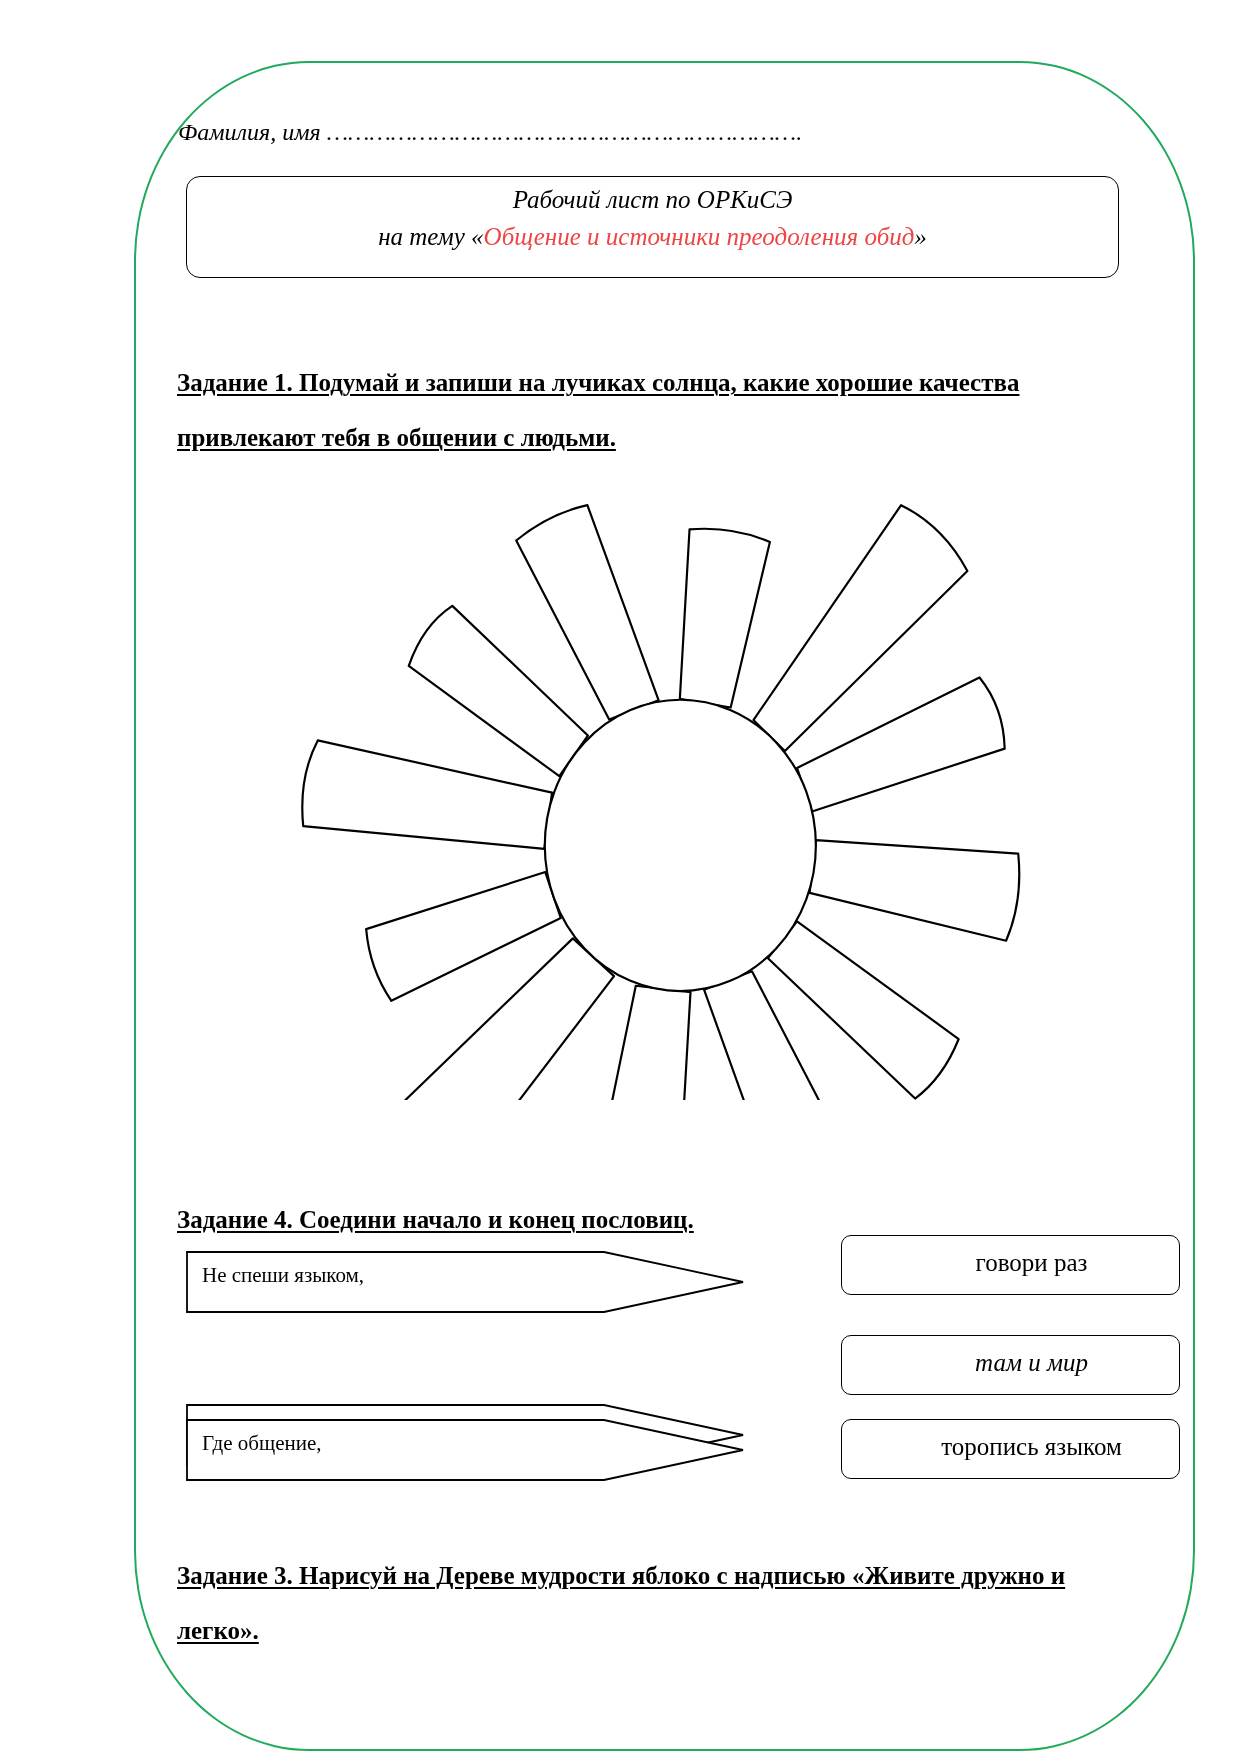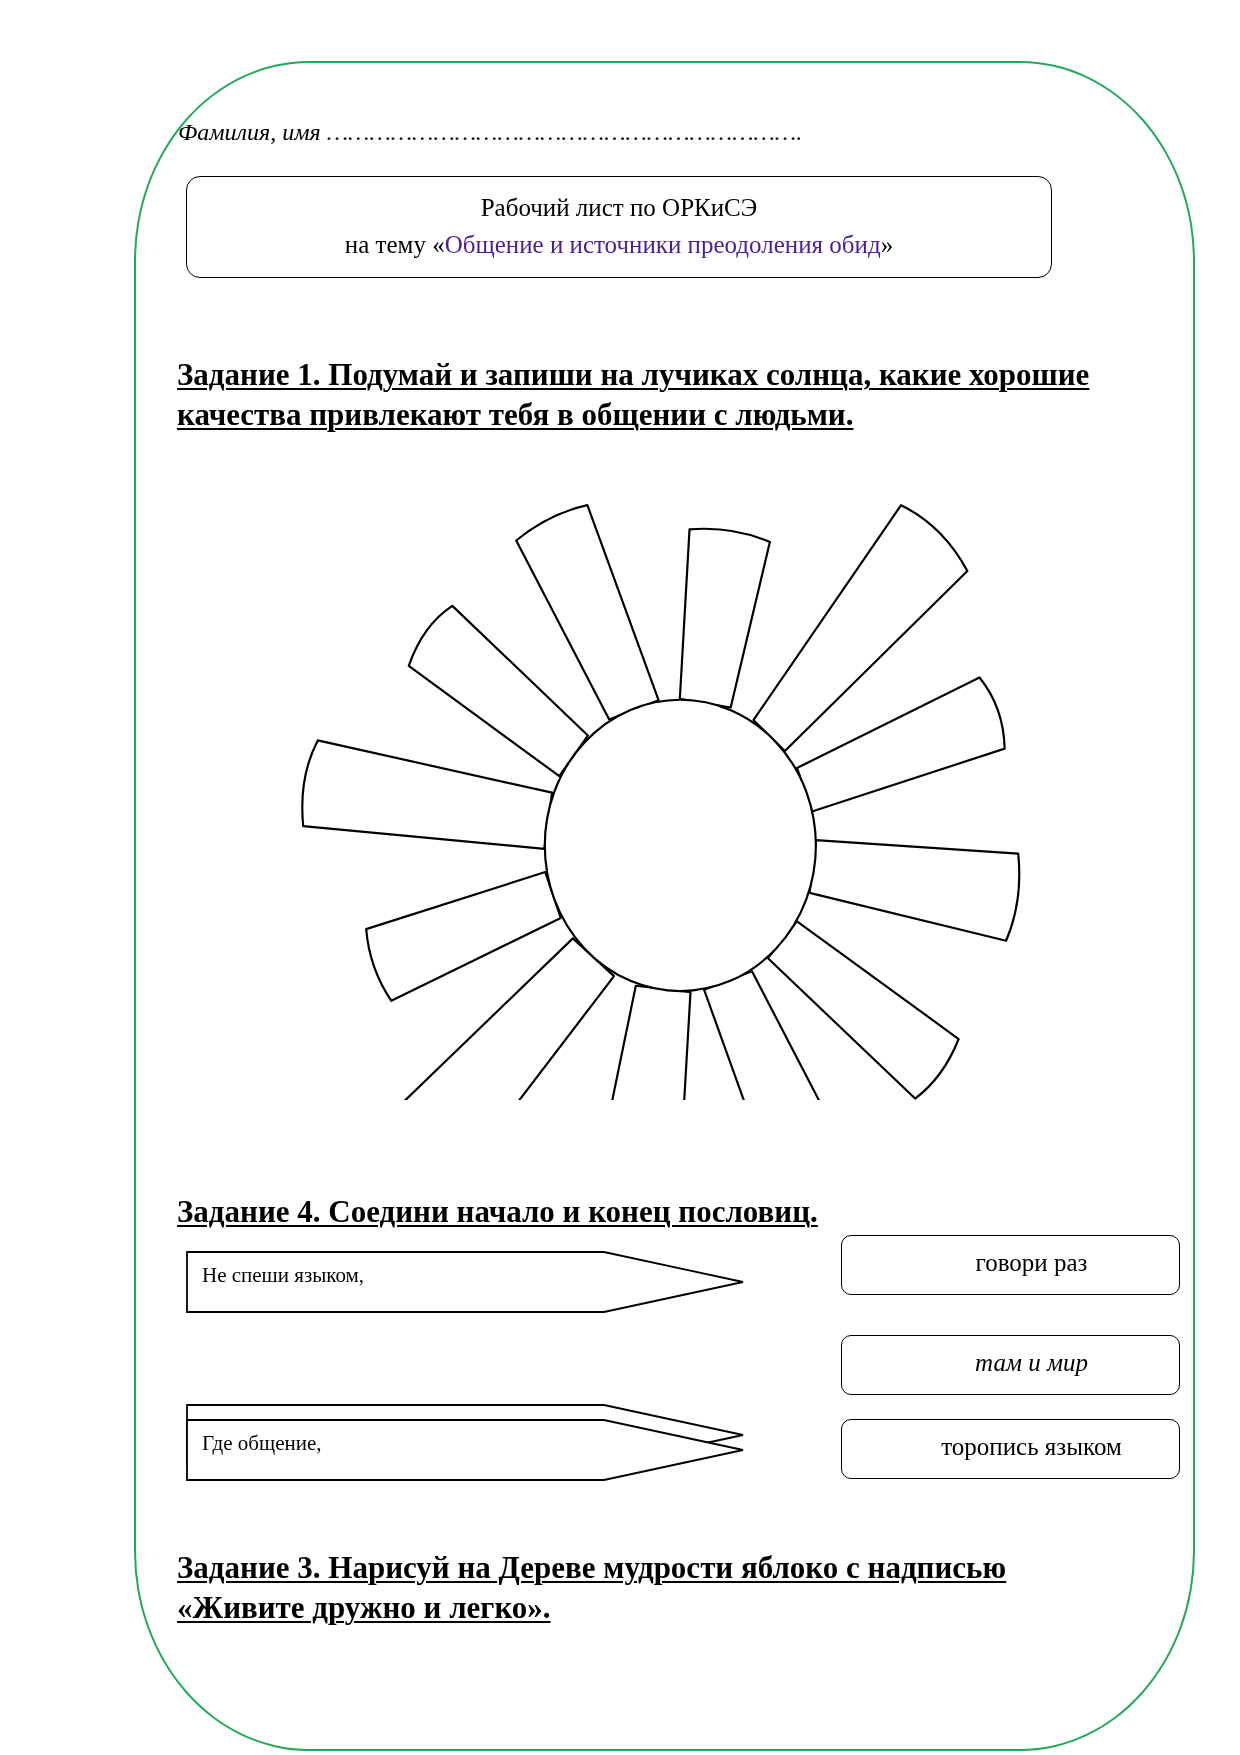--- a/index.html
+++ b/index.html
@@ -2,27 +2,27 @@
 <html><head>
 <meta charset="utf-8">
 <style>
   html, body { margin: 0; padding: 0; background: #ffffff; }
   body { width: 1240px; height: 1755px; position: relative; overflow: hidden;
          font-family: "Liberation Serif", "DejaVu Serif", serif; color: #000; }
   .frame { position: absolute; left: 134px; top: 61px; width: 1061px; height: 1690px;
            border: 2px solid #22a95b; border-radius: 175px / 200px; box-sizing: border-box; }
   .name-line { position: absolute; left: 178px; top: 119px; font-size: 24px; font-style: italic;
                white-space: nowrap; }
-  .title-box { position: absolute; left: 186px; top: 176px; width: 866px; height: 102px;
+  .title-box { position: absolute; left: 186px; top: 176px; width: 933px; height: 102px;
                border: 1.5px solid #000; border-radius: 14px; box-sizing: border-box;
-               text-align: center; font-size: 25px; line-height: 37px; padding-top: 12px; }
-  .title-box .accent { color: #4c1d95; text-align: center; }
-  .task-heading { position: absolute; left: 177px; font-size: 31px; font-weight: bold;
+               text-align: center; font-size: 25px; line-height: 37px; padding-top: 4px; font-style: italic; }
+  .title-box .accent { color: #ef4444; text-align: center; }
+  .task-heading { position: absolute; left: 177px; font-size: 25px; font-weight: bold;
                   text-decoration: underline; text-decoration-thickness: 2px;
-                  text-underline-offset: 3px; line-height: 40px; width: 920px; }
+                  text-underline-offset: 3px; line-height: 55px; width: 920px; }
   .sun { position: absolute; left: 280px; top: 480px; width: 760px; height: 620px; }
   .arrow { position: absolute; left: 186px; width: 560px; height: 62px; }
   .arrow svg { position: absolute; left: 0; top: 0; }
   .arrow .label { position: absolute; left: 16px; top: 12px; font-size: 21px; white-space: nowrap; }
   .ending { position: absolute; left: 841px; width: 339px; height: 60px; border: 1.5px solid #000;
             border-radius: 10px; box-sizing: border-box; text-align: center; font-size: 25px;
             line-height: 54px; padding-left: 42px; }
 </style>
 </head>
 <body>

